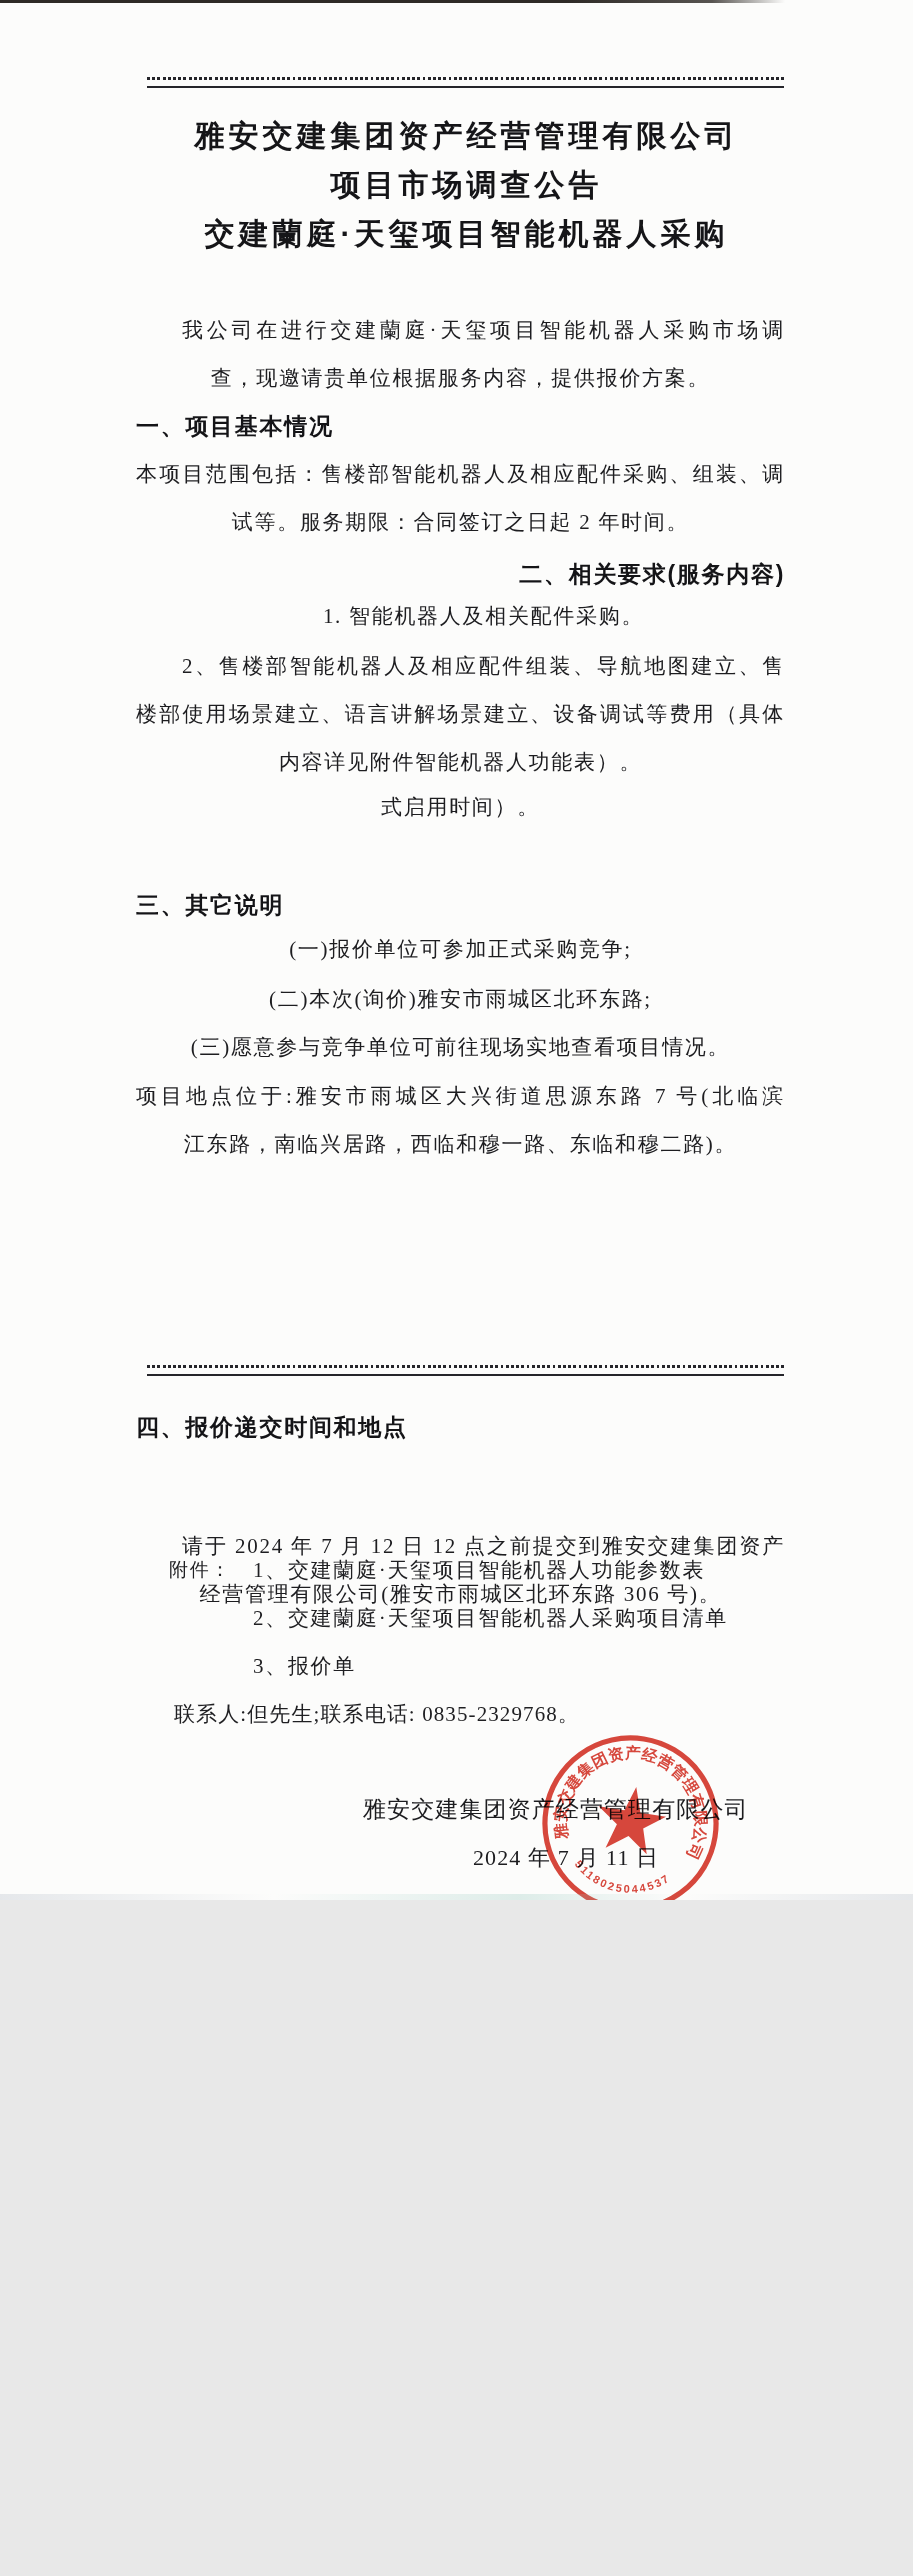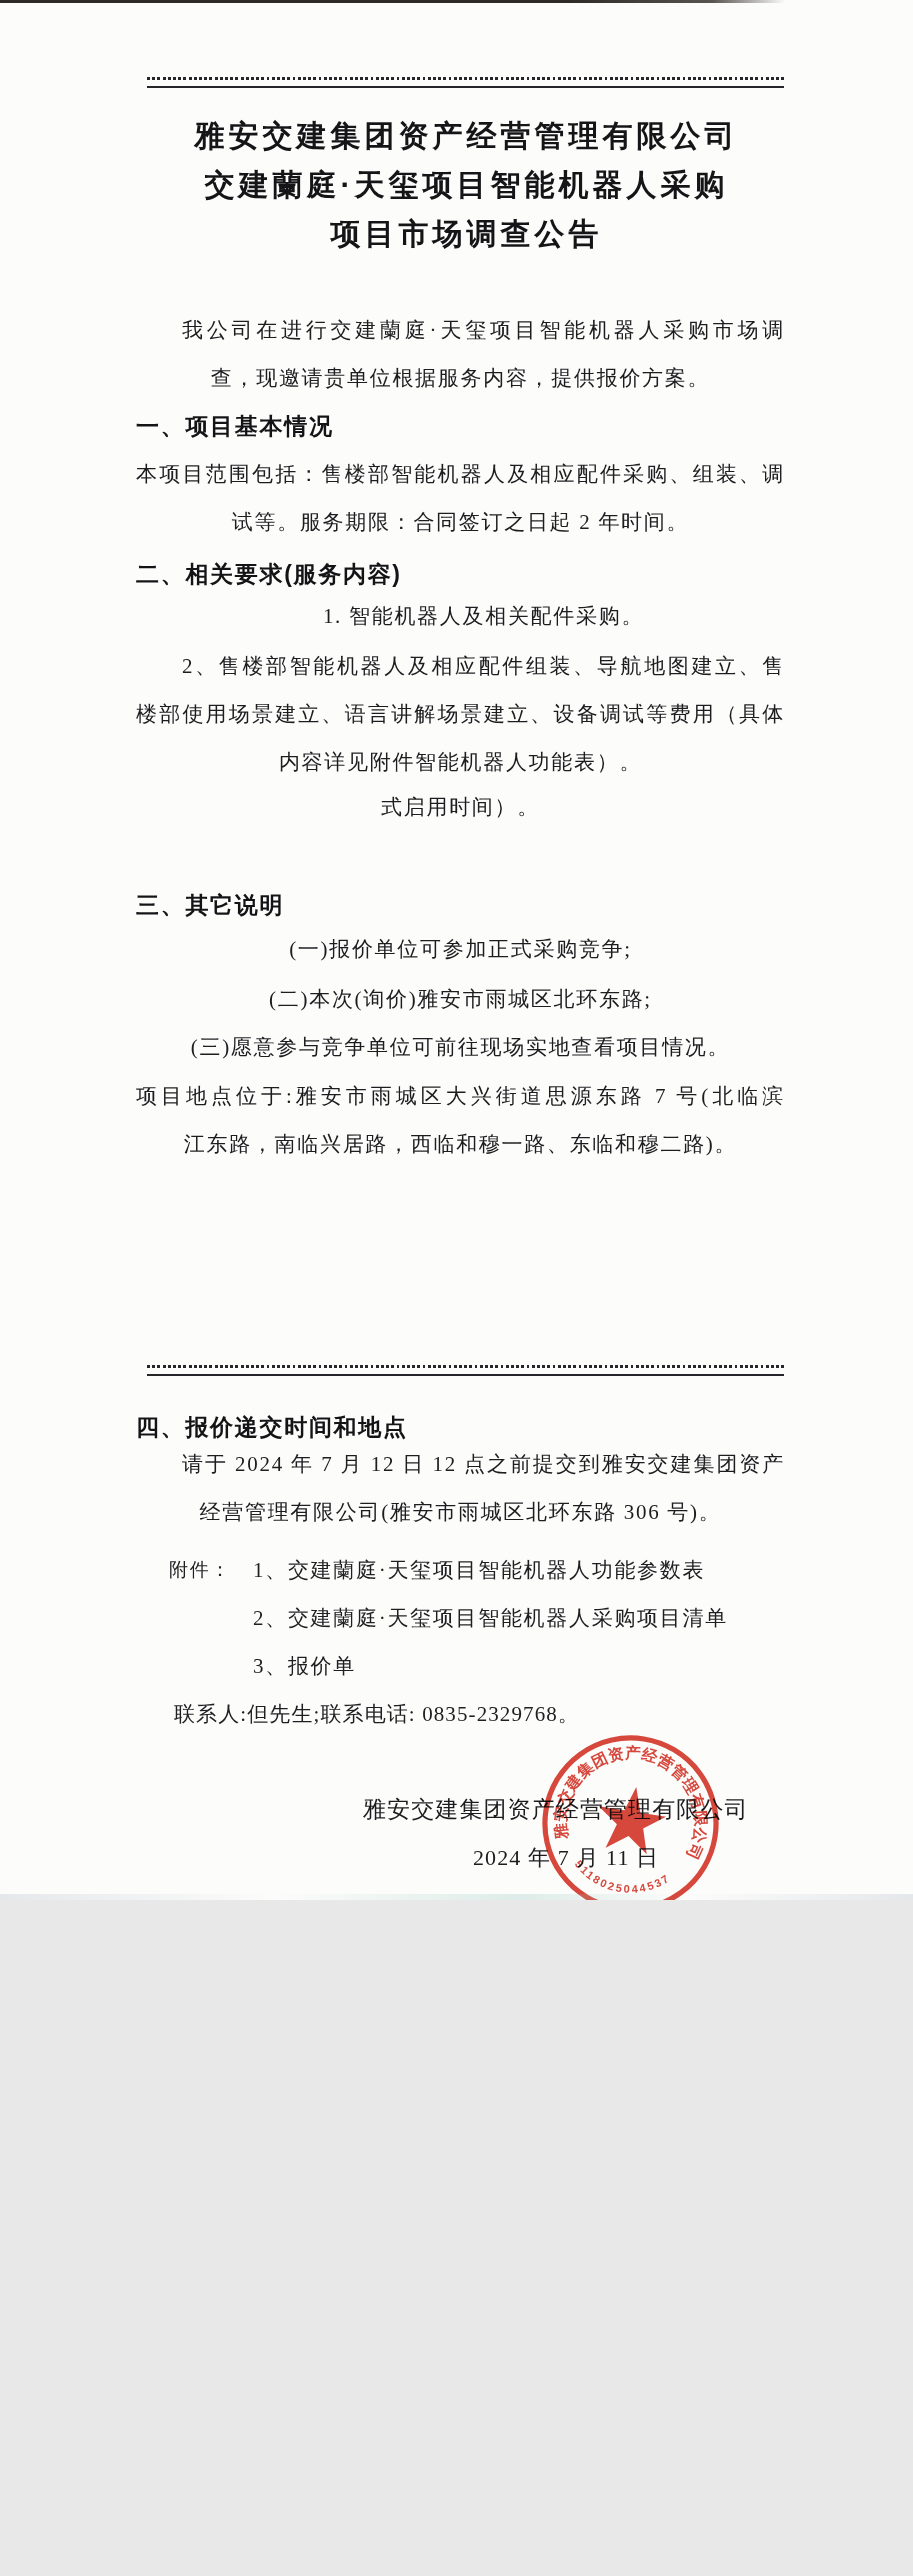--- a/index.html
+++ b/index.html
@@ -69,36 +69,36 @@
 
   <div class="scan-top-bar"></div>
 
   <div class="sep" style="top:77px;">
     <div class="dots"></div>
     <div class="rule"></div>
   </div>
 
   <div class="title-block">
     <div>雅安交建集团资产经营管理有限公司</div>
+    <div>项目市场调查公告</div>
     <div>交建蘭庭·天玺项目智能机器人采购</div>
-    <div>项目市场调查公告</div>
   </div>
 
   <div class="tx" style="top:306px;">
     <div class="fill-ind">我公司在进行交建蘭庭·天玺项目智能机器人采购市场调</div>
     <div>查，现邀请贵单位根据服务内容，提供报价方案。</div>
   </div>
 
   <div class="heading" style="top:402px;">一、项目基本情况</div>
   <div class="tx" style="top:450px;">
     <div class="fill">本项目范围包括：售楼部智能机器人及相应配件采购、组装、调</div>
     <div>试等。服务期限：合同签订之日起 2 年时间。</div>
   </div>
 
-  <div class="heading" style="top:550px;">二、相关要求(服务内容)</div>
+  <div class="heading" style="top:550px;text-align:right;">二、相关要求(服务内容)</div>
   <div class="tx" style="top:592px;">
     <div class="indent">1. 智能机器人及相关配件采购。</div>
   </div>
   <div class="tx" style="top:642px;">
     <div class="fill-ind">2、售楼部智能机器人及相应配件组装、导航地图建立、售</div>
     <div class="fill">楼部使用场景建立、语言讲解场景建立、设备调试等费用（具体</div>
     <div>内容详见附件智能机器人功能表）。</div>
   </div>
   <div class="tx" style="top:783px;">
     <div>式启用时间）。</div>
@@ -118,21 +118,21 @@
     <div class="fill">项目地点位于:雅安市雨城区大兴街道思源东路 7 号(北临滨</div>
     <div>江东路，南临兴居路，西临和穆一路、东临和穆二路)。</div>
   </div>
 
   <div class="sep" style="top:1365px;">
     <div class="dots"></div>
     <div class="rule"></div>
   </div>
 
   <div class="heading" style="top:1403px;">四、报价递交时间和地点</div>
-  <div class="tx" style="top:1440px;">
+  <div class="tx" style="top:1522px;">
     <div class="fill-ind">请于 2024 年 7 月 12 日 12 点之前提交到雅安交建集团资产</div>
     <div>经营管理有限公司(雅安市雨城区北环东路 306 号)。</div>
   </div>
 
   <div class="attach-label">附件：</div>
   <div class="attach-items">
     <div>1、交建蘭庭·天玺项目智能机器人功能参数表</div>
     <div>2、交建蘭庭·天玺项目智能机器人采购项目清单</div>
     <div>3、报价单</div>
   </div>

